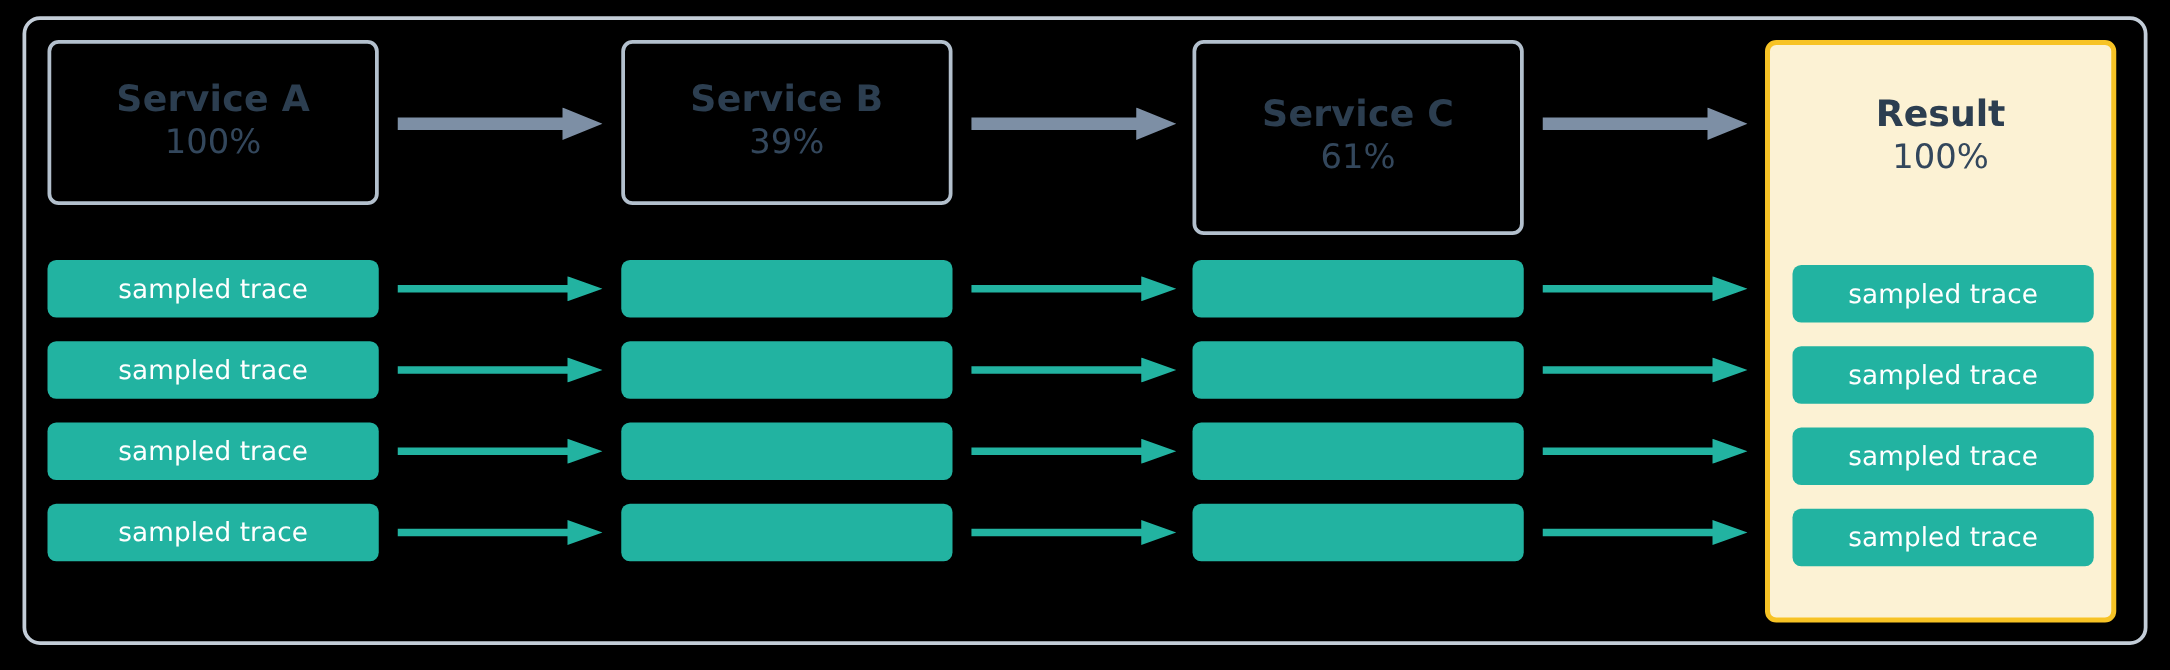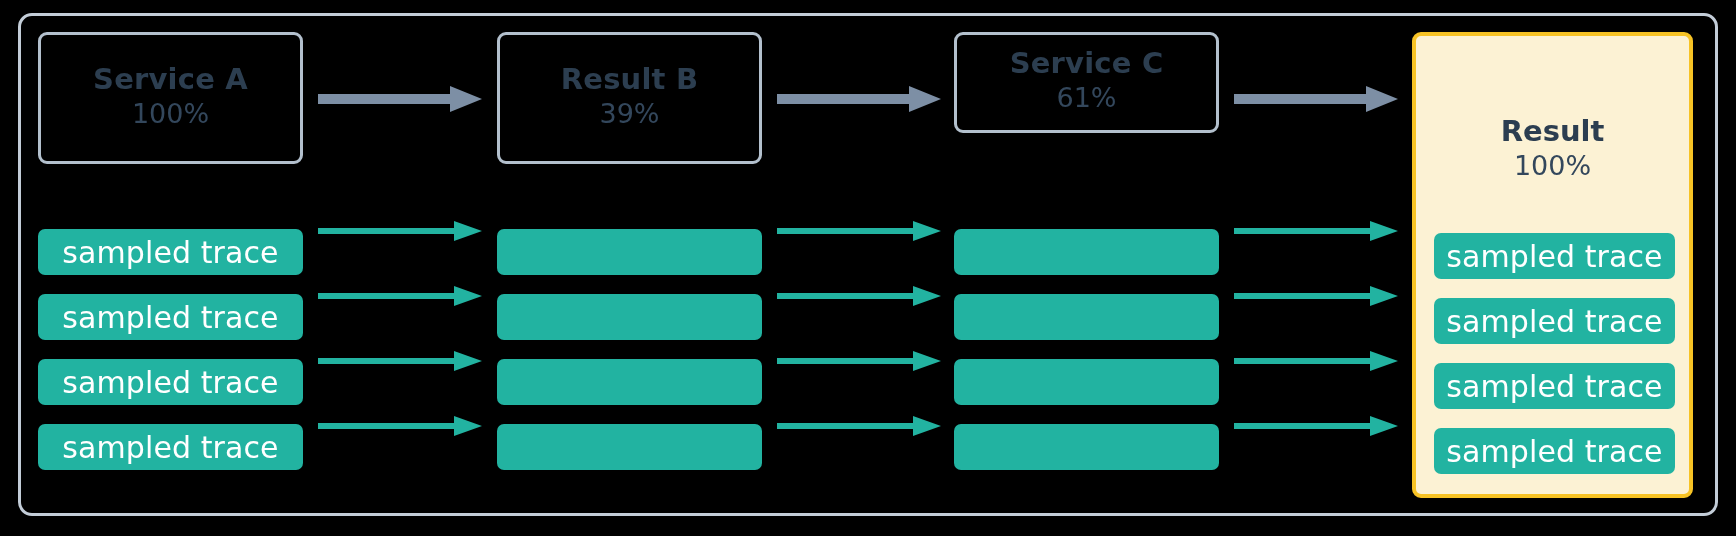--- a/index.html
+++ b/index.html
@@ -70,21 +70,21 @@
   }
   .result-head {
     position: absolute;
     left: 0;
     right: 0;
     top: 0;
     height: 148px;
     display: flex;
     flex-direction: column;
     align-items: center;
-    justify-content: flex-end;
+    justify-content: center;
   }
   .result-head .res-name {
     font-size: 29px;
     font-weight: bold;
     line-height: 1.1;
     color: #2c3e50;
   }
   .result-head .res-pct {
     font-size: 27px;
     line-height: 1.35;
@@ -94,25 +94,24 @@
   
   .trace-bar {
     position: absolute;
     box-sizing: border-box;
     background: #22b3a1;
     border-radius: 7px;
     display: flex;
     align-items: center;
     justify-content: center;
     color: #ffffff;
-    font-size: 30px;
+    font-size: 21px;
     font-weight: normal;
     letter-spacing: .1px;
     white-space: nowrap;
-    margin-top: 21px;
   }
   .trace-bar.blank { color: transparent; }
 
   
   .arrow {
     position: absolute;
     display: block;
   }
 </style>
 </head>
@@ -121,25 +120,25 @@
 <div id="canvas">
 
   <div class="outer-frame"></div>
 
   <div class="service-box" style="left:38px;  top:32px; width:265px; height:132px;">
     <div class="svc-name">Service A</div>
     <div class="svc-pct">100%</div>
   </div>
 
   <div class="service-box" style="left:497px; top:32px; width:265px; height:132px;">
-    <div class="svc-name">Result B</div>
+    <div class="svc-name">Service B</div>
     <div class="svc-pct">39%</div>
   </div>
 
-  <div class="service-box" style="left:954px; top:32px; width:265px; height:101px;">
+  <div class="service-box" style="left:954px; top:32px; width:265px; height:156px;">
     <div class="svc-name">Service C</div>
     <div class="svc-pct">61%</div>
   </div>
 
   <div class="result-panel" style="left:1412px; top:32px; width:281px; height:466px;">
 
     <div class="result-head">
       <div class="res-name">Result</div>
       <div class="res-pct">100%</div>
     </div>

